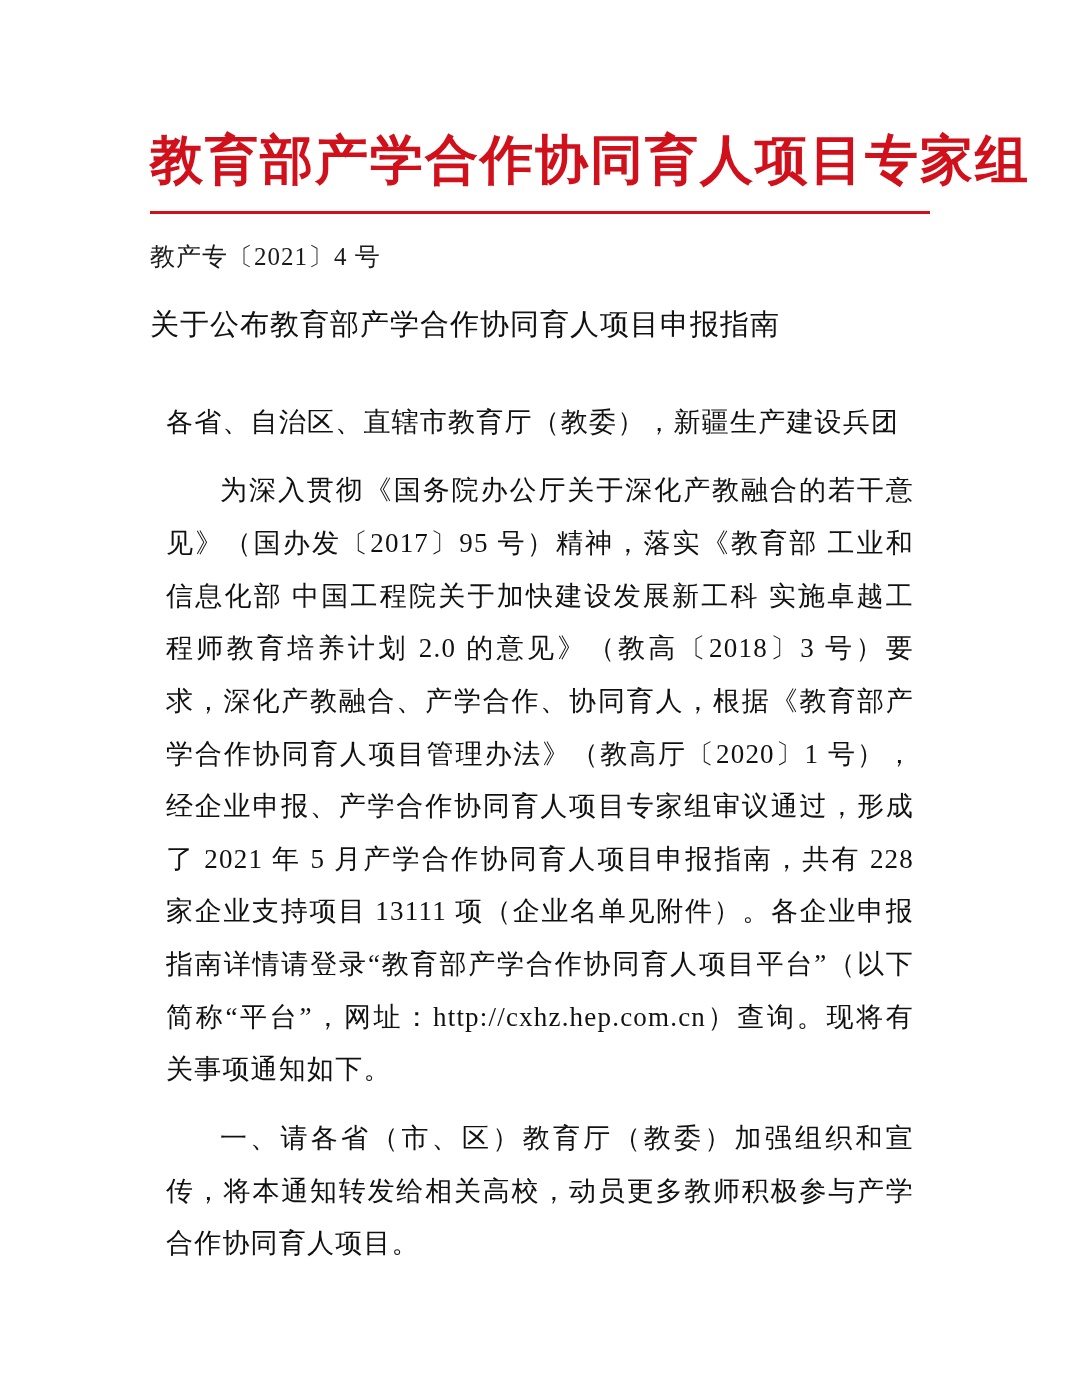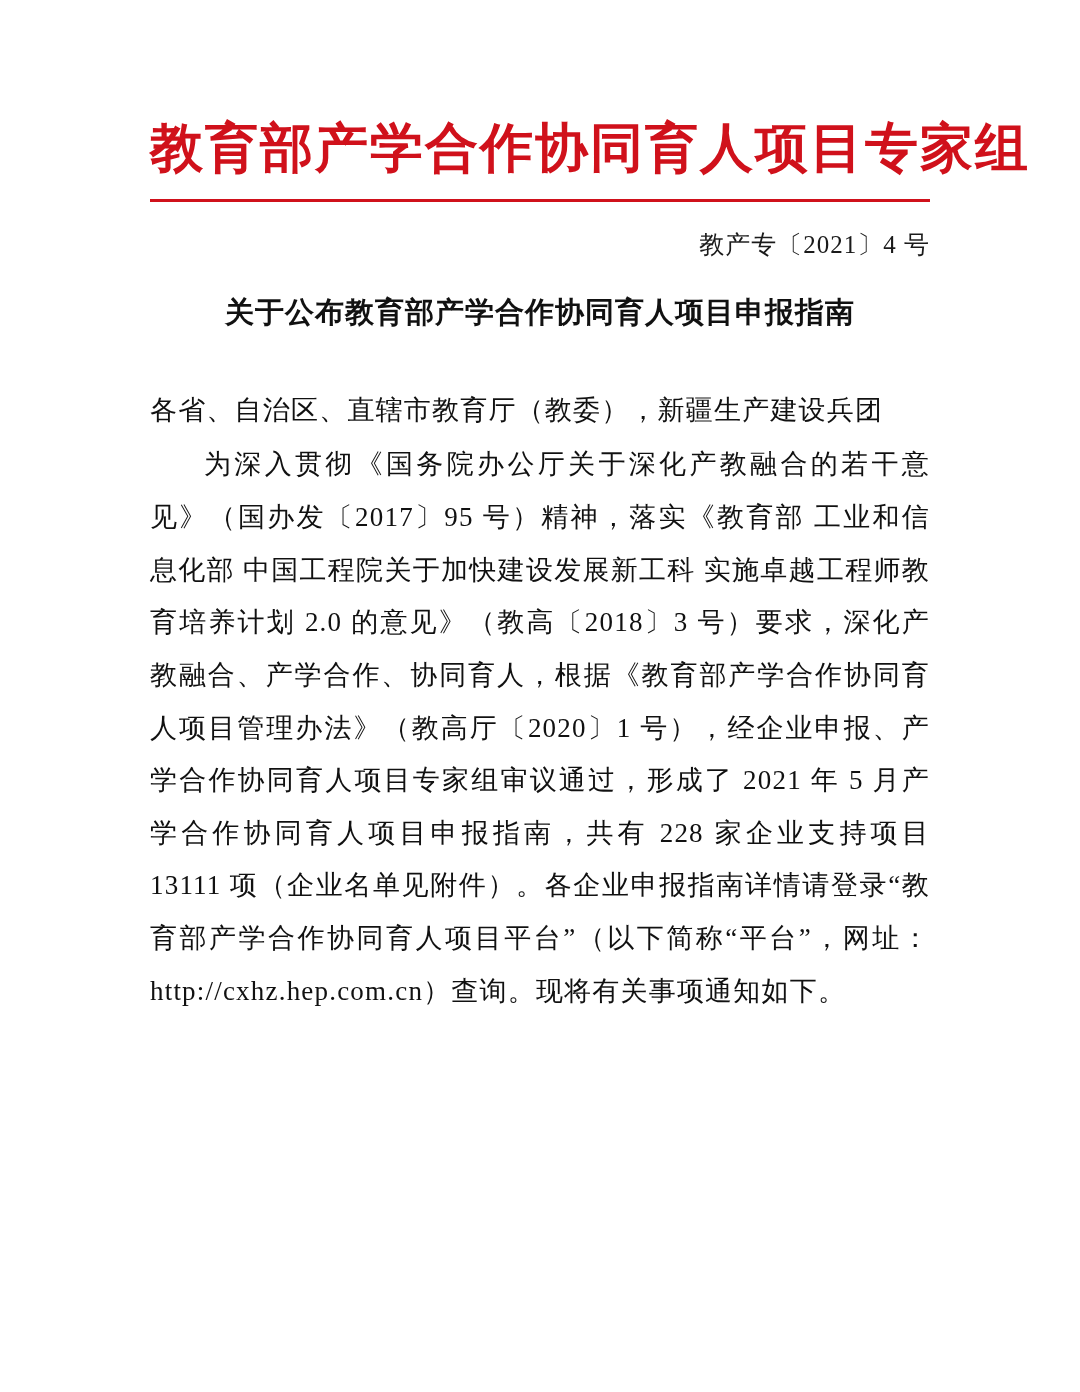--- a/index.html
+++ b/index.html
@@ -12,21 +12,21 @@
     height: 1392px;
     font-family: "Liberation Serif", serif;
     color: #111111;
     overflow: hidden;
   }
   .page {
     position: relative;
     width: 1080px;
     height: 1392px;
     box-sizing: border-box;
-    padding: 0 150px;
+    padding: 12px 150px;
   }
   .masthead {
     text-align: center;
     padding-top: 118px;
   }
   .masthead-title {
     color: #d0111b;
     font-family: "Liberation Serif", serif;
     font-weight: bold;
     font-size: 53px;
@@ -35,43 +35,42 @@
     white-space: nowrap;
   }
   .masthead-rule {
     margin-top: 20px;
     height: 0;
     border-top: 3px solid #d0111b;
     width: 100%;
   }
   .doc-number {
     margin-top: 26px;
-    text-align: right;
+    text-align: left;
     font-size: 25px;
     letter-spacing: 1px;
     color: #1a1a1a;
   }
   .doc-title {
     margin-top: 26px;
-    text-align: center;
-    font-weight: bold;
+    font-weight: normal;
     font-size: 29px;
     line-height: 1.75;
     letter-spacing: 1px;
   }
   .body-text {
     margin-top: 46px;
     font-size: 27px;
     line-height: 1.95;
     letter-spacing: 1.2px;
     text-align: justify;
     text-justify: inter-ideograph;
   }
   .para {
-    margin: 0;
+    margin: 16px;
   }
   .para + .para {
     margin-top: 2px;
   }
   .indent {
     text-indent: 2em;
   }
 </style>
 </head>
 <body>
@@ -87,15 +86,16 @@
 
   <div class="doc-title">
     <div>关于公布教育部产学合作协同育人项目申报指南</div>
   </div>
 
   <div class="body-text">
     <p class="para">
       <span>各省、自治区、直辖市教育厅（教委），新疆生产建设兵团</span><br>
     </p>
     <p class="para indent">为深入贯彻《国务院办公厅关于深化产教融合的若干意见》（国办发〔2017〕95 号）精神，落实《教育部 工业和信息化部 中国工程院关于加快建设发展新工科 实施卓越工程师教育培养计划 2.0 的意见》（教高〔2018〕3 号）要求，深化产教融合、产学合作、协同育人，根据《教育部产学合作协同育人项目管理办法》（教高厅〔2020〕1 号），经企业申报、产学合作协同育人项目专家组审议通过，形成了 2021 年 5 月产学合作协同育人项目申报指南，共有 228 家企业支持项目 13111 项（企业名单见附件）。各企业申报指南详情请登录“教育部产学合作协同育人项目平台”（以下简称“平台”，网址：http://cxhz.hep.com.cn）查询。现将有关事项通知如下。</p>
+    <p class="para indent">一、请各省（市、区）教育厅（教委）加强组织和宣传，将本通知转发给相关高校，动员更多教师积极参与产学合作协同育人项目。</p>
   </div>
 
 </div>
 
 </body></html>

